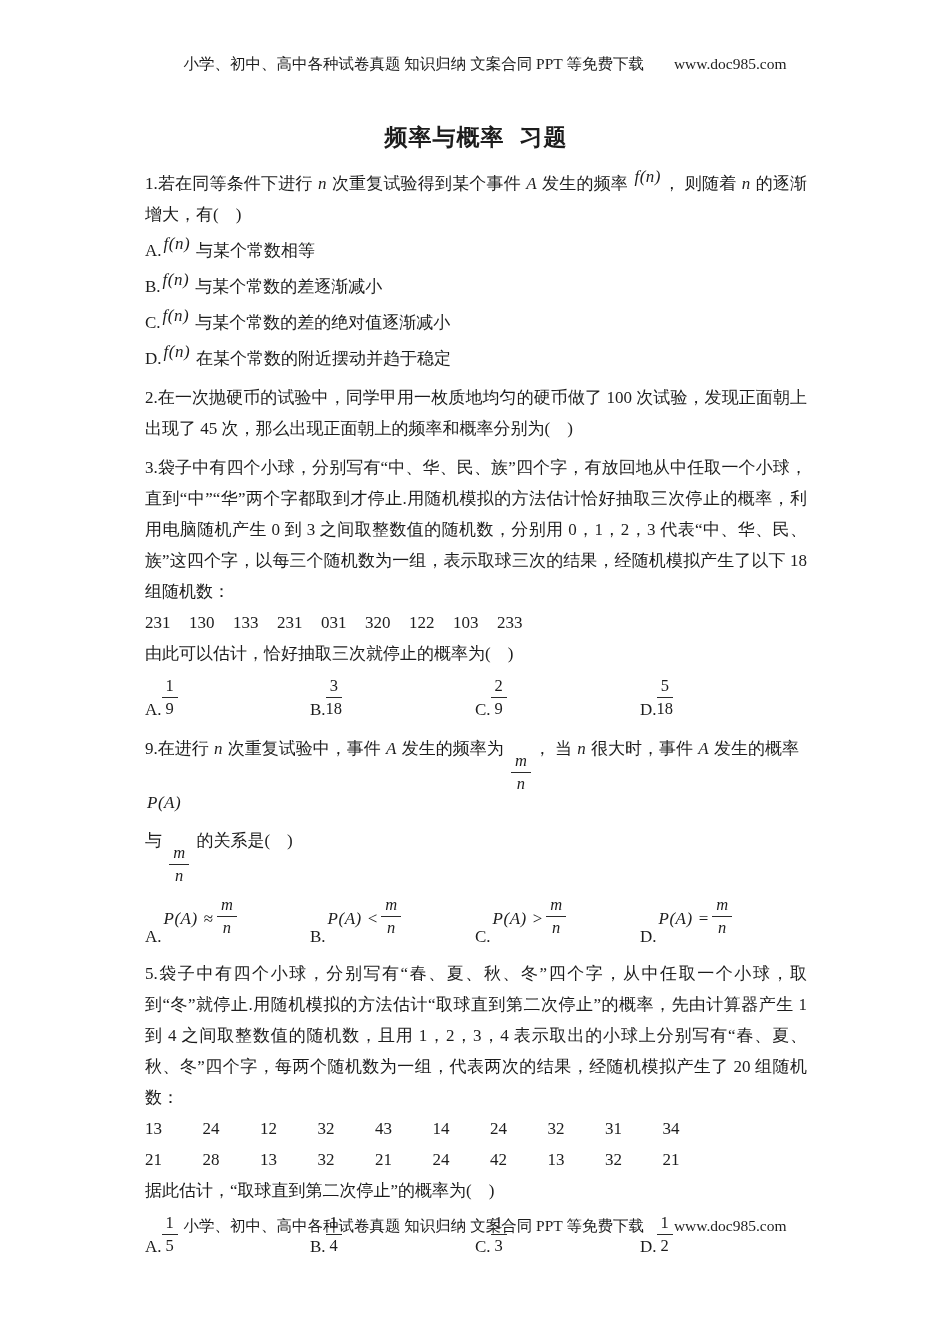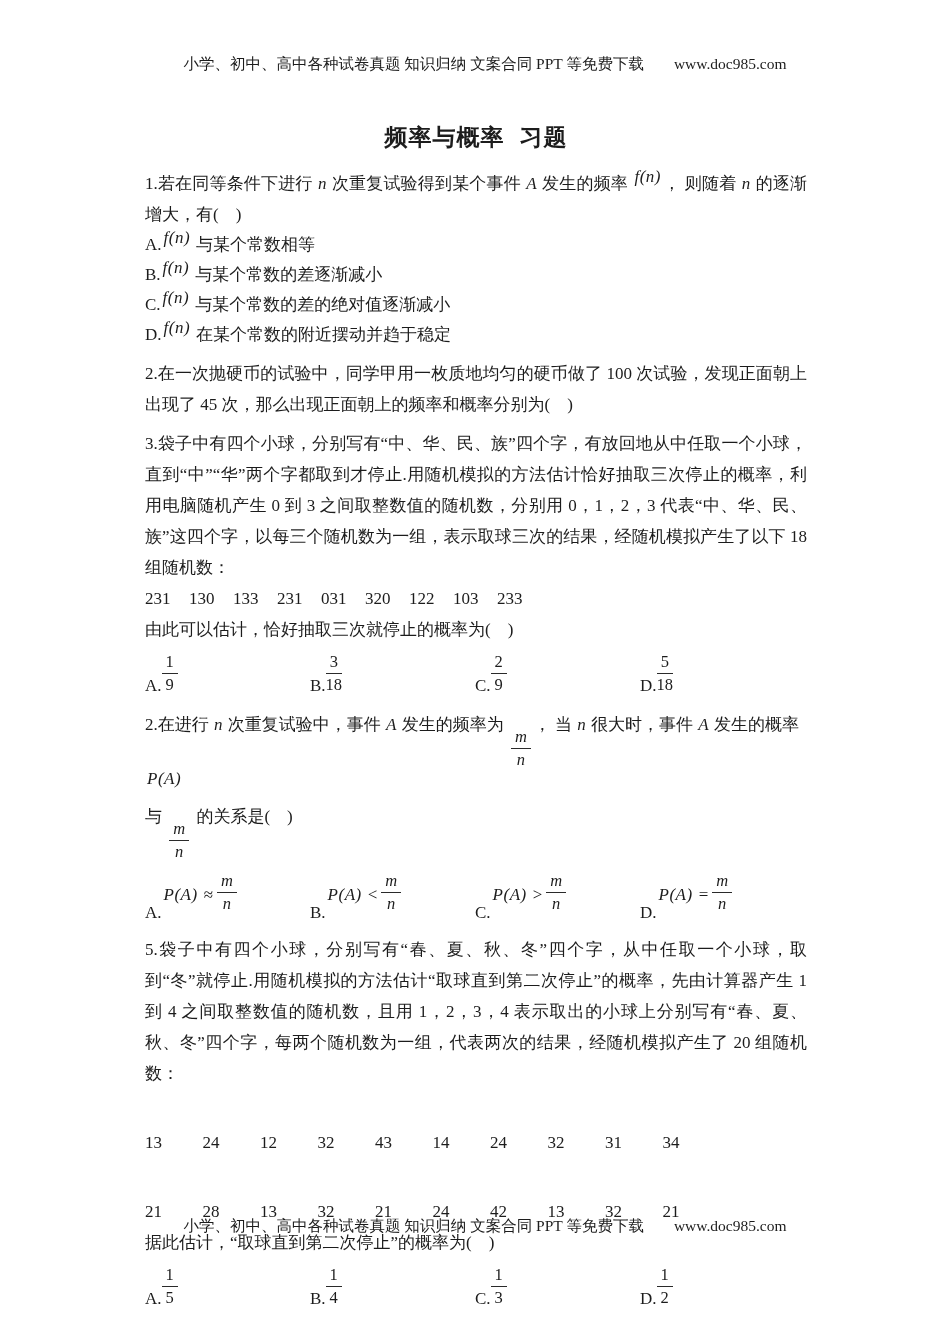--- a/index.html
+++ b/index.html
@@ -22,33 +22,33 @@
   .title {
     font-family:Liberation Mono, monospace;
     font-size:23px; font-weight:700; text-align:center;
     line-height:30px; margin-bottom:14px; letter-spacing:1px;
   }
 
   .stem { text-align:justify; }
   .mi { font-style:italic; font-family:"Liberation Serif","DejaVu Serif",serif; padding:0 1px; }
   .sup { position:relative; top:-7px; font-style:italic; padding:0 2px; letter-spacing:.5px; }
 
-  .oline { line-height:30px; }
+  .oline { margin-top:6px; line-height:30px; }
   .oline .otext { margin-left:4px; }
 
   .qblock2 { margin-top:8px; }
   .qblock3 { margin-top:8px;font-family:Liberation Serif, serif; }
   .qblock4 { margin-top:12px; }
   .qblock5 { margin-top:10px; }
 
   .optgrid { display:grid; grid-template-columns:165px 165px 165px 167px; line-height:30px; }
 
   .numrow { display:flex; line-height:31px; }
   .numrow.three span { width:44px; }
-  .numrow.two span { width:57.5px;margin-top:38px; }
+  .numrow.two span { width:57.5px; }
 
   .estimate { line-height:31px; }
 
   .fracopts { margin-top:2px; display:grid; grid-template-columns:165px 165px 165px 167px; align-items:end; height:50px; }
   .fracopt { display:inline-flex; align-items:flex-end; }
   .olabel { line-height:22px; }
 
   .frac {
     display:inline-flex; flex-direction:column; align-items:center;
     line-height:20px; font-size:16.5px; transform:translateY(-2px);
@@ -128,21 +128,21 @@
           <span class="olabel">D.</span>
           <span class="frac">
             <span class="fnum">5</span>
             <span class="fden">18</span>
           </span>
         </span>
     </div>
   </div>
 
   <div class="qblock4">
-    <div class="q4line"><span>2.在进行 </span><span class="mi">n</span><span> 次重复试验中，事件 </span><span class="mi">A</span><span> 发生的频率为 </span><span class="frac mit inline-frac">
+    <div class="q4line"><span>9.在进行 </span><span class="mi">n</span><span> 次重复试验中，事件 </span><span class="mi">A</span><span> 发生的频率为 </span><span class="frac mit inline-frac">
           <span class="fnum">m</span>
           <span class="fden">n</span>
         </span><span>， 当 </span><span class="mi">n</span><span> 很大时，事件 </span><span class="mi">A</span><span> 发生的概率 </span><span class="sup">P(A)</span></div>
     <div class="q4line"><span>与 </span><span class="frac mit inline-frac">
           <span class="fnum">m</span>
           <span class="fden">n</span>
         </span><span> 的关系是(  )</span></div>
     <div class="q4opts">
       <span class="q4opt">
           <span class="olabel">A.</span>

